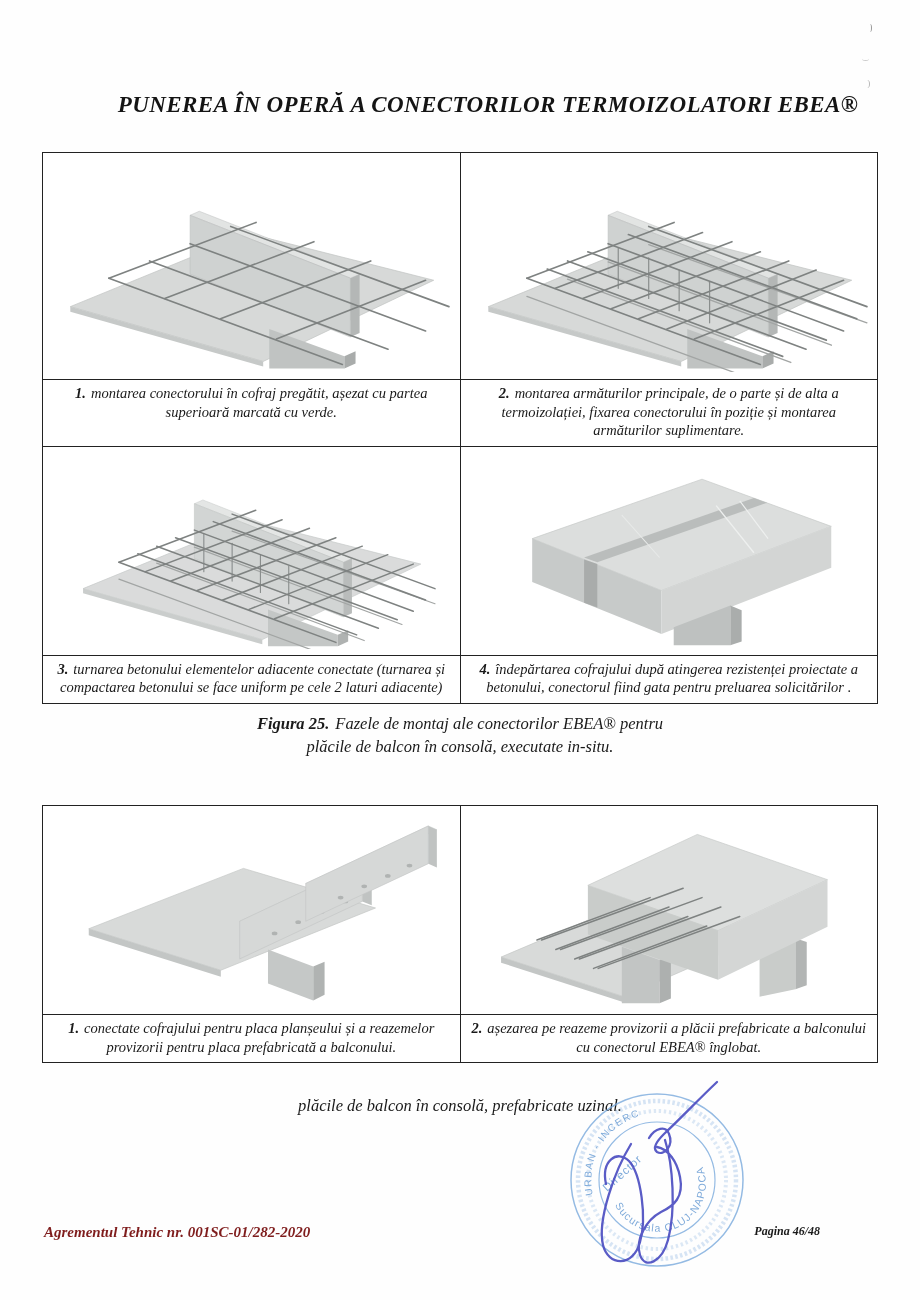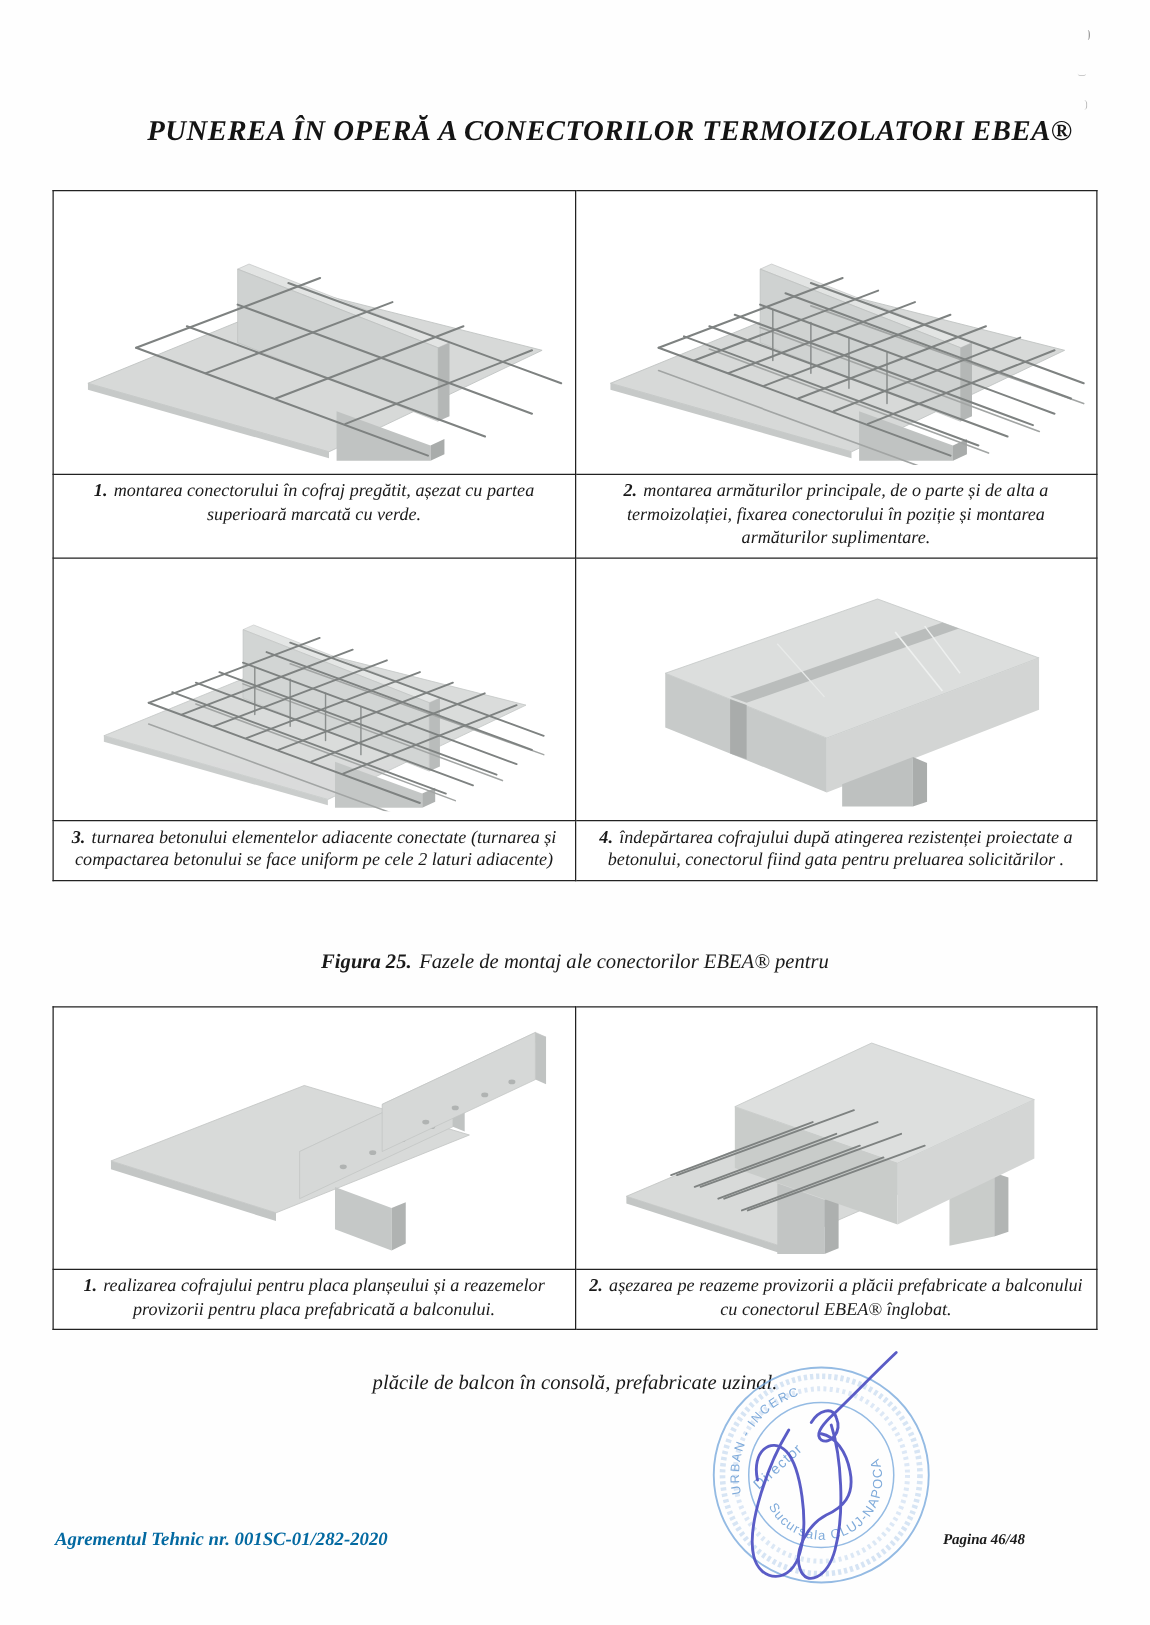--- a/index.html
+++ b/index.html
@@ -21,26 +21,26 @@
   td.img-cell{background:#ffffff;text-align:center;vertical-align:middle;padding:2px;}
   td.cap-cell{
     padding:4px 10px 6px;text-align:center;vertical-align:top;
     font-style:italic;font-size:14.5px;line-height:18.5px;color:#1a1a1a;background:#ffffff;
   }
   .cap-num{font-weight:bold;margin-right:5px;}
   .figure-caption{
     position:absolute;left:0;width:100%;text-align:center;
     font-style:italic;font-size:16.5px;line-height:23px;color:#1a1a1a;
   }
-  #fig25{top:757px;font-style:italic;}
+  #fig25{top:712px;font-style:italic;}
   #fig26{top:1094px;}
   .figure-caption .fig-label{font-weight:bold;margin-right:6px;}
   .footer-left{
     position:absolute;left:44px;top:1224px;font-weight:bold;font-style:italic;
-    font-size:15px;color:#0369a1;
+    font-size:15px;color:#7f1d1d;
   }
   .footer-right{
     position:absolute;right:100px;top:1224px;font-weight:bold;font-style:italic;
     font-size:12px;color:#1a1a1a;
   }
   .stamp-wrap{position:absolute;left:545px;top:1068px;width:250px;height:232px;pointer-events:none;}
   .artifact{position:absolute;border:1.5px solid #9a9a9a;background:transparent;}
   .artifact-1{left:868px;top:24px;width:3px;height:8px;border-left:none;border-top:none;border-bottom:none;border-radius:0 60% 60% 0;}
   .artifact-2{left:862px;top:56px;width:7px;height:4px;border-top:none;border-left:none;border-right:none;border-radius:50%;opacity:.5;}
   .artifact-3{left:864px;top:80px;width:5px;height:8px;border-left:none;border-top:none;border-bottom:none;border-radius:0 70% 70% 0;opacity:.7;}
@@ -159,20 +159,21 @@
       </td>
       <td class="cap-cell">
         <span class="cap-num">4.</span><span>îndepărtarea cofrajului după atingerea rezistenței proiectate a betonului, conectorul fiind gata pentru preluarea solicitărilor .</span>
       </td>
     </tr>
   </tbody>
     </table>
 
   <div class="figure-caption" id="fig25">
     <div><span class="fig-label">Figura 25.</span><span>Fazele de montaj ale conectorilor EBEA® pentru</span></div>
+    <div>plăcile de balcon în consolă, executate in-situ.</div>
   </div>
 
   <table class="fig-table" id="table2">
     <tbody>
         <tr>
       <td class="img-cell" style="height:204px;">
         <svg width="400" height="200" viewBox="0 0 400 212">
           <polygon points="28,128 192,64 332,106 168,172" fill="#d8dad9" stroke="#c2c5c4" stroke-width="0.7"></polygon>
           <polygon points="28,128 168,172 168,179 28,135" fill="#c3c6c5"></polygon>
           <polygon points="218,150 266,168 266,204 218,186" fill="#c5c8c7"></polygon>
@@ -210,21 +211,21 @@
           <line class="rebar" x1="275" y1="115" x2="125" y2="170"></line>
           <line class="rebar" x1="60" y1="140" x2="180" y2="95"></line>
           <line class="rebar" x1="80" y1="150" x2="200" y2="105"></line>
           <line class="rebar" x1="100" y1="160" x2="220" y2="115"></line>
           <line class="rebar" x1="120" y1="170" x2="240" y2="125"></line>
         </svg>
       </td>
     </tr>
     <tr>
       <td class="cap-cell">
-        <span class="cap-num">1.</span><span>realizarea cofrajului pentru placa planșeului și a reazemelor provizorii pentru placa prefabricată a balconului.</span>
+        <span class="cap-num">1.</span><span>conectate cofrajului pentru placa planșeului și a reazemelor provizorii pentru placa prefabricată a balconului.</span>
       </td>
       <td class="cap-cell">
         <span class="cap-num">2.</span><span>așezarea pe reazeme provizorii a plăcii prefabricate a balconului cu conectorul EBEA® înglobat.</span>
       </td>
     </tr>
   </tbody>
     </table>
 
   <div class="figure-caption" id="fig26">
     <div>plăcile de balcon în consolă, prefabricate uzinal.</div>

